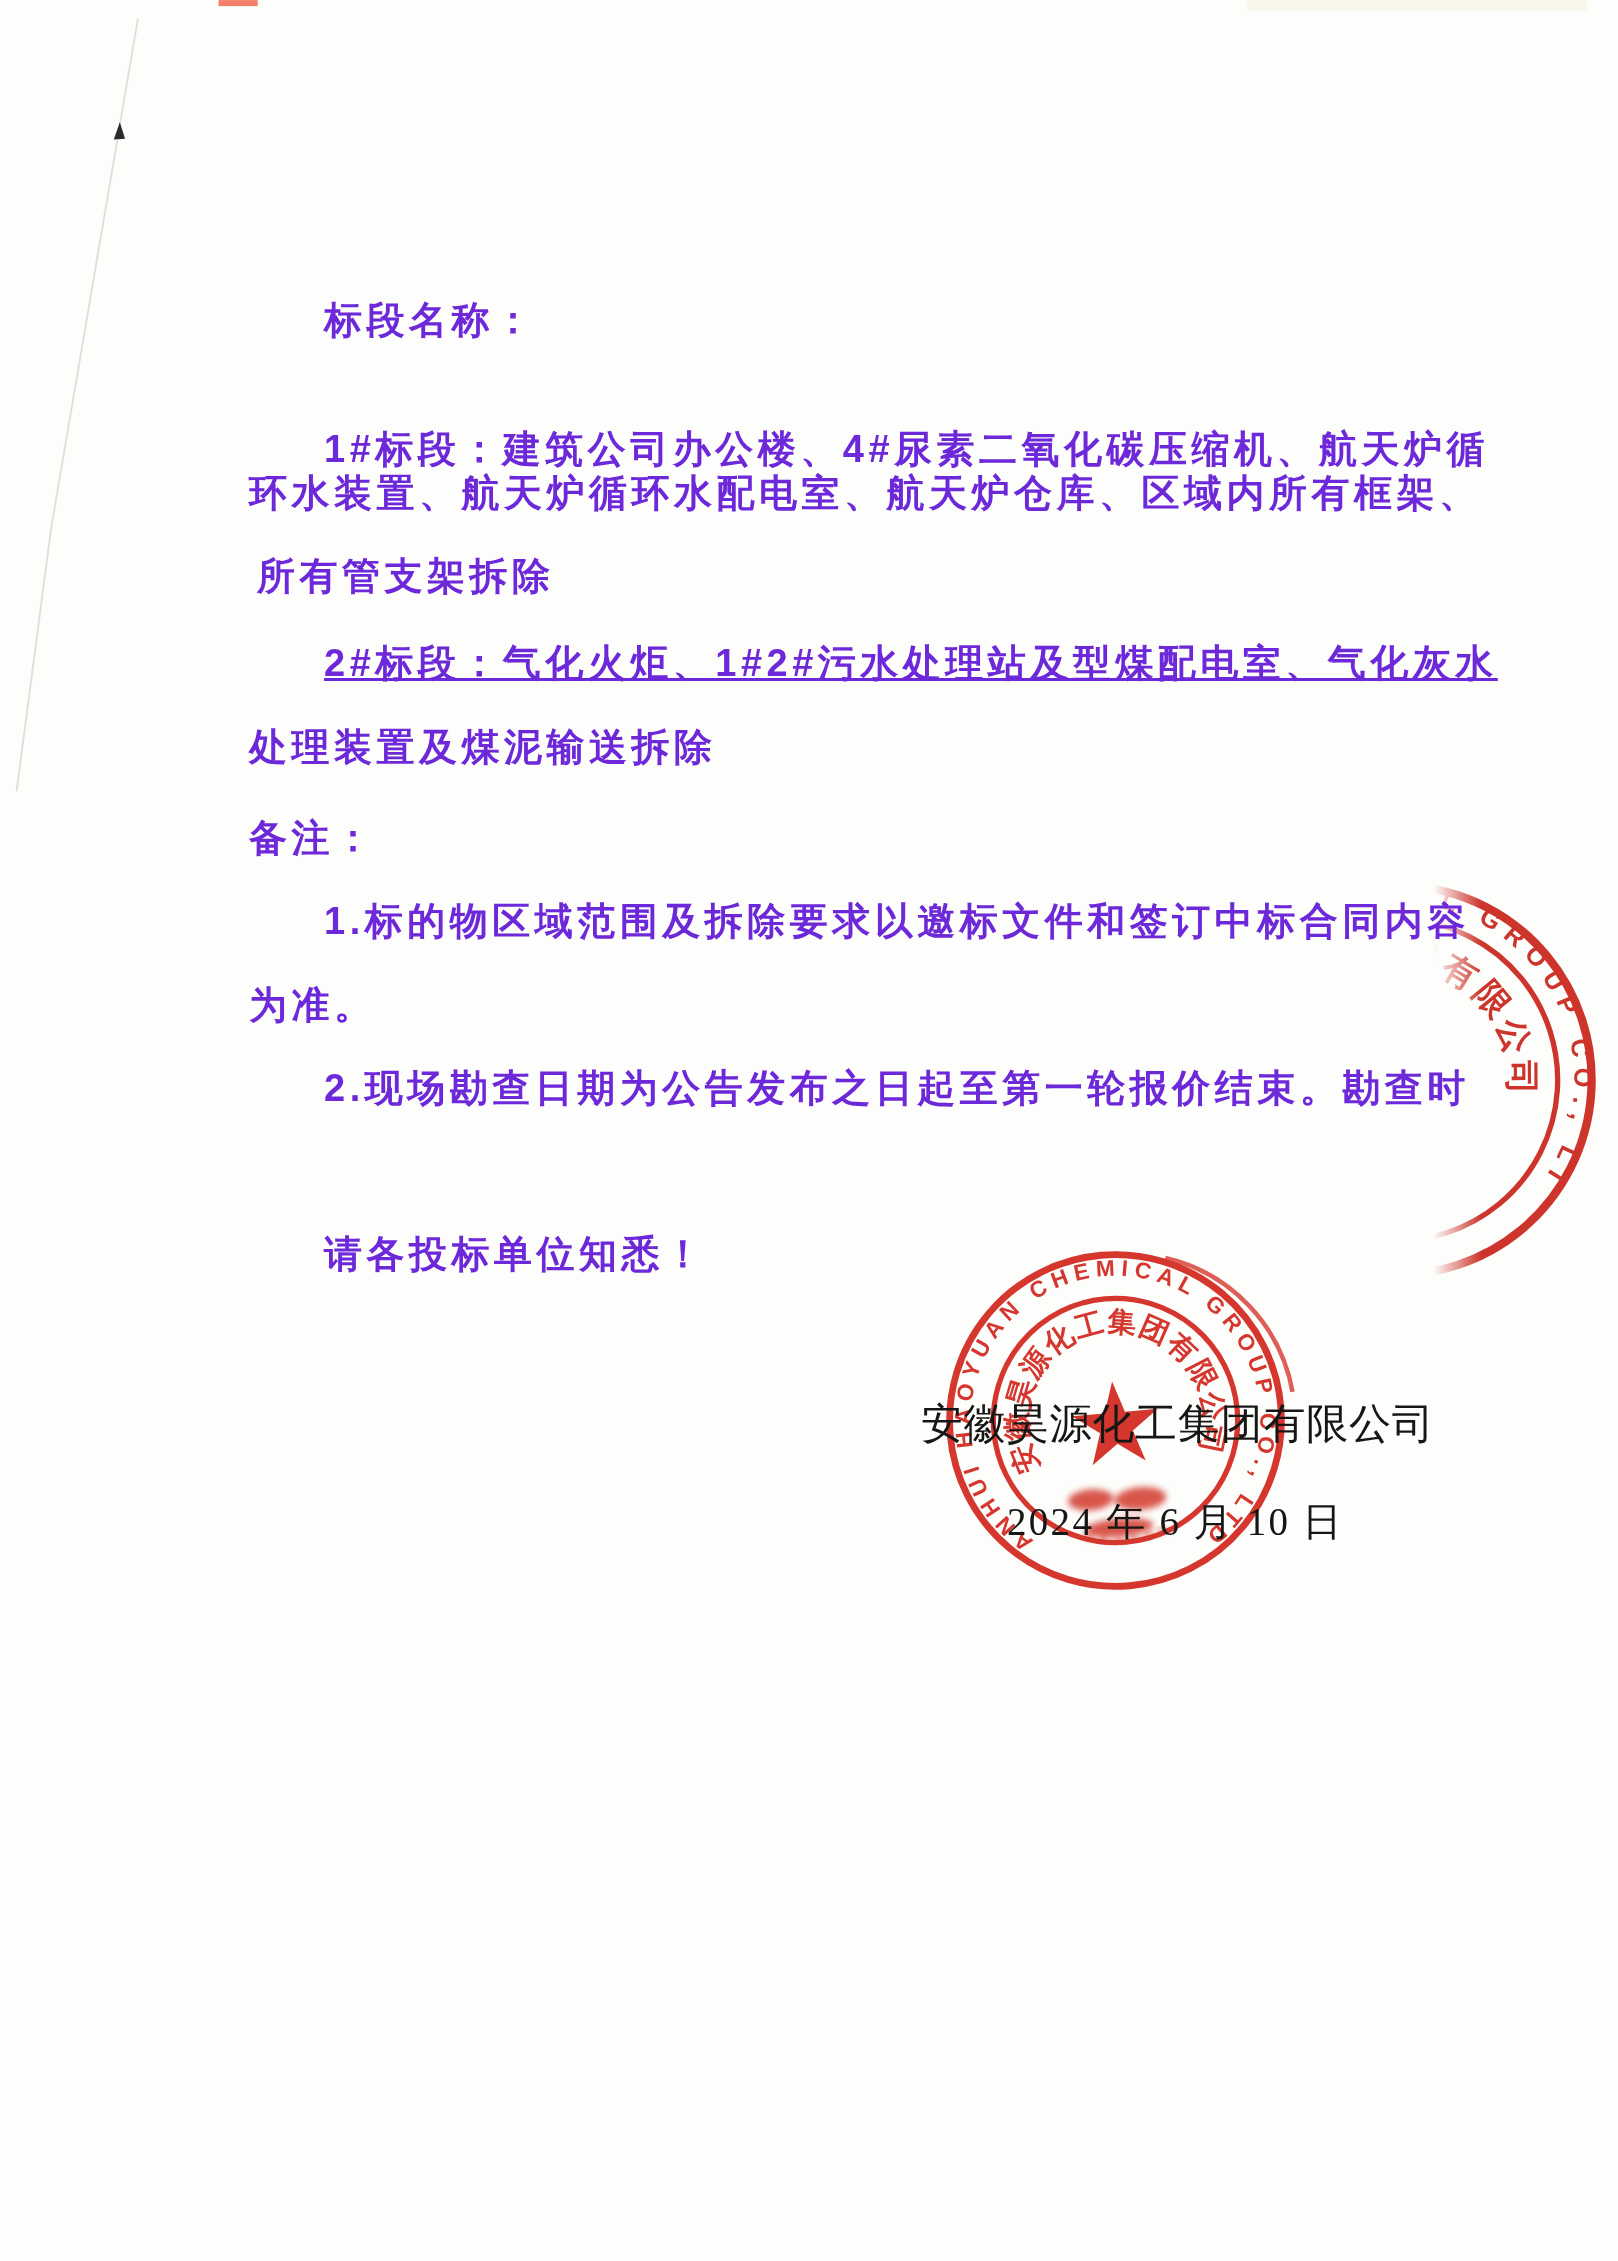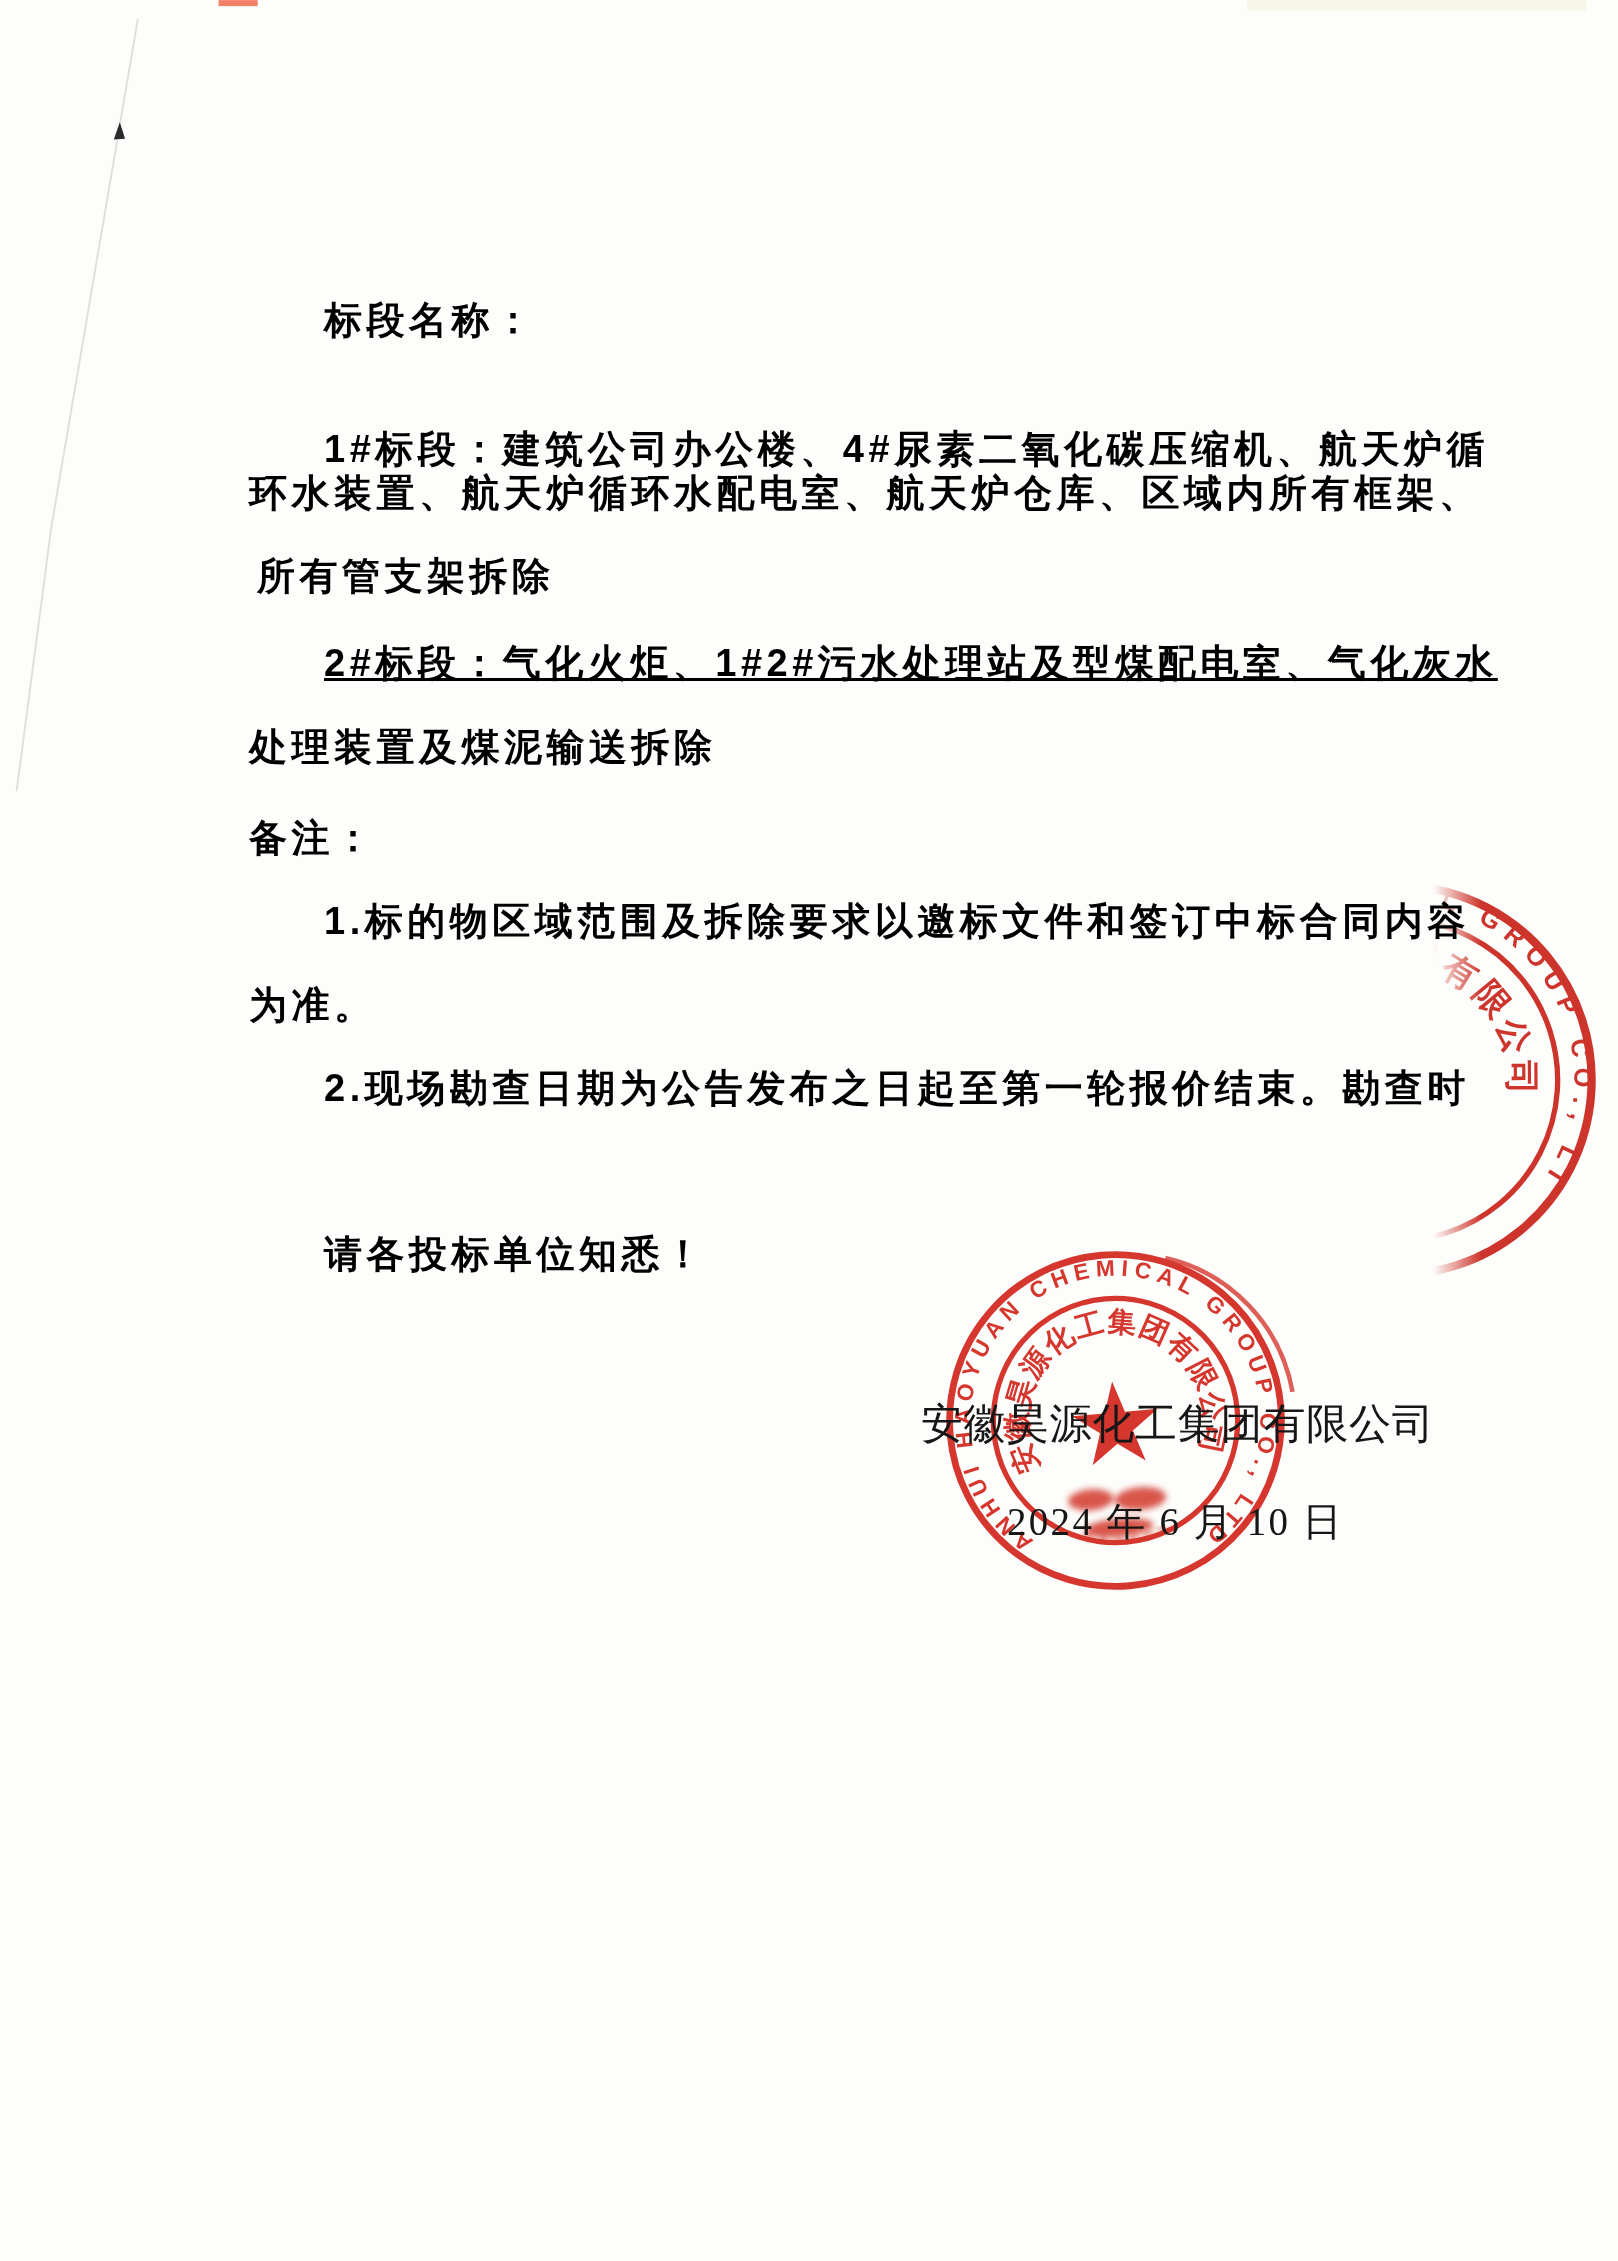--- a/index.html
+++ b/index.html
@@ -9,21 +9,21 @@
     background:#fdfdfb;
     overflow:hidden;
     font-family:"Liberation Sans", sans-serif;
   }
   
   .artifact-layer{position:absolute;inset:0;z-index:0;}
   
   .doc-text{position:absolute;inset:0;z-index:2;}
   .doc-line{
     position:absolute;left:249px;width:1221px;
-    font-size:38px;font-weight:700;color:#000000;
+    font-size:38px;font-weight:700;color:#6d28d9;
     letter-spacing:4.5px;white-space:nowrap;
     font-family:"Liberation Sans", sans-serif;
   }
   .doc-line.indent{text-indent:75px;}
   .l1{top:295px;}  .l2{top:384px;margin-top:40px;}  .l3{top:468px;}  .l4{top:551px;margin-left:8px;}
   .l5{top:638px;text-decoration:underline;}  .l6{top:722px;}  .l7{top:813px;} .l8{top:896px;}
   .l9{top:980px;} .l10{top:1063px;}.l11{top:1146px;}.l12{top:1229px;}
   
   .sig-company{
     position:absolute;left:921px;top:1396px;z-index:2;

